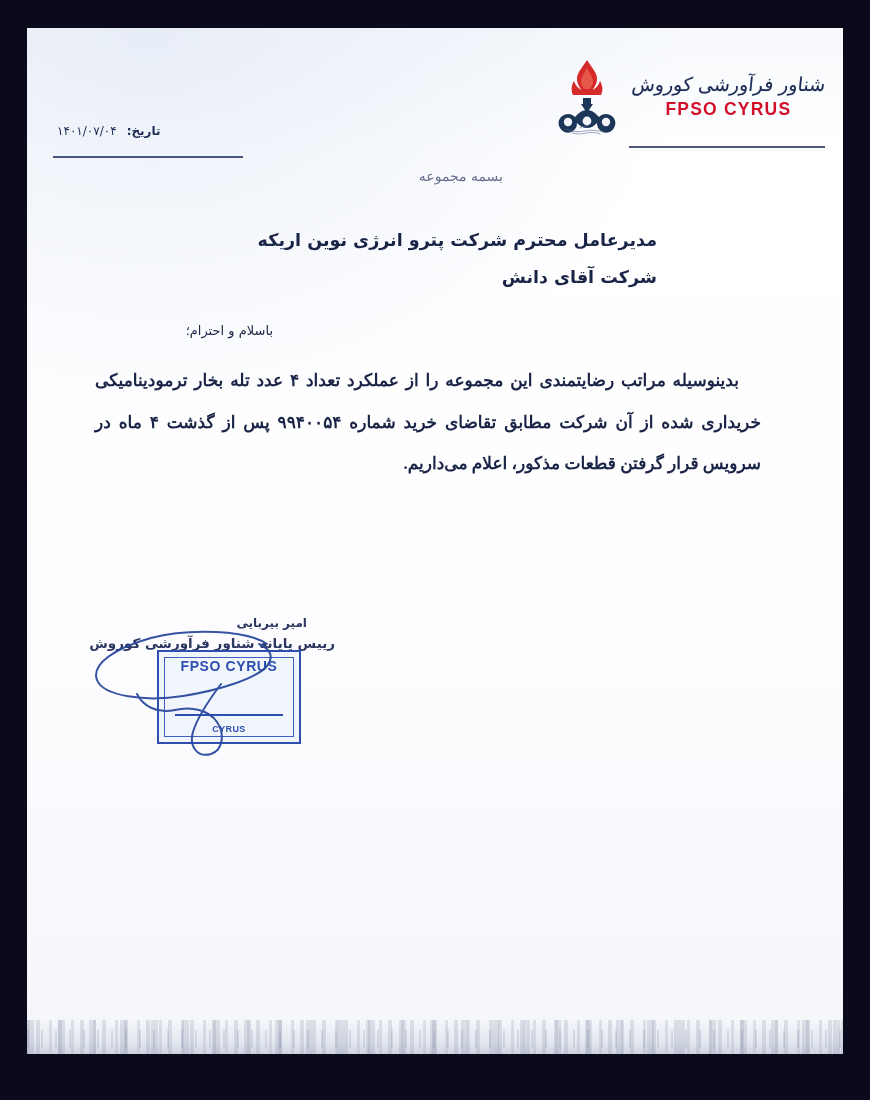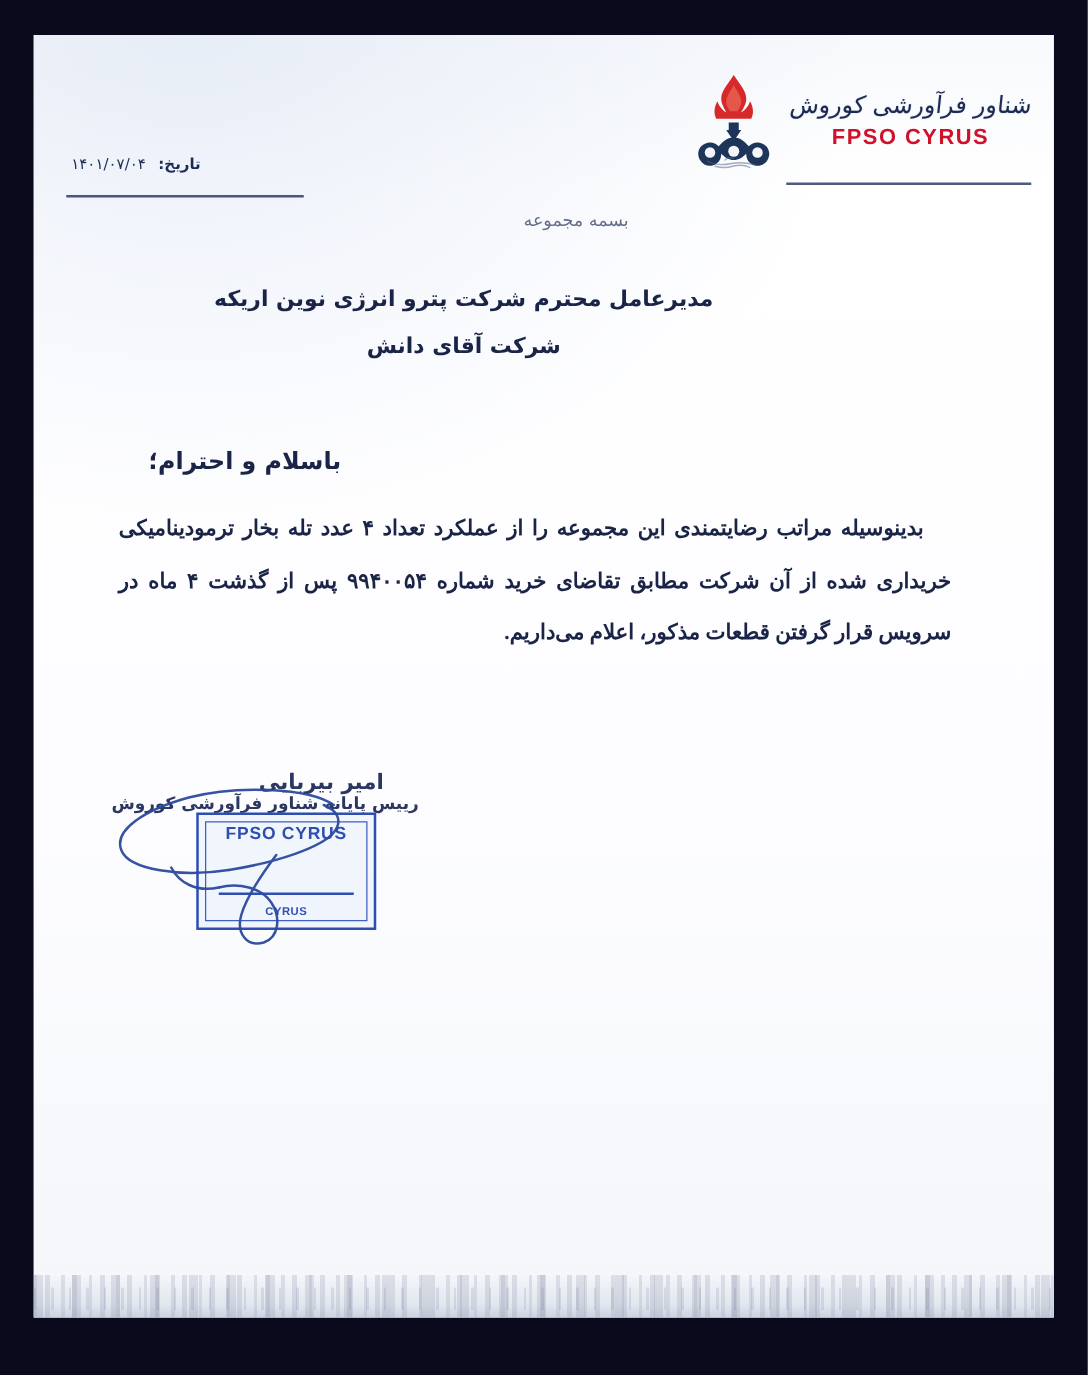--- a/index.html
+++ b/index.html
@@ -108,50 +108,50 @@
   .doc-body{
     position:absolute;right:0;left:0;top:195px;
     padding:0 58px 0 58px;
     direction:rtl;text-align:right;
     color:#1a2446;
   }
   .addressee{
     font-size:17.5px;font-weight:bold;line-height:2;
     padding-right:128px;
   }
-  .addressee div{margin-bottom:2px;text-align:center;}
+  .addressee div{margin-bottom:2px;}
   .subject{
     margin-top:36px;
     font-size:19px;font-weight:bold;
     padding-right:228px;
   }
   .greeting{
-    margin-top:63px;
-    font-size:19px;font-weight:bold;
+    margin-top:28px;
+    font-size:13px;font-weight:normal;
     padding-right:512px;
   }
   .para{
     margin-top:22px;
     font-size:17px;font-weight:bold;
     line-height:2.45;
     text-align:justify;
     text-align-last:right;
     padding-right:24px;padding-left:10px;font-family:Liberation Serif, serif;
   }
   .para p{margin:0;text-indent:22px;}
 
   
   .sign-block{
     position:absolute;left:58px;top:588px;
     width:250px;height:160px;
     direction:rtl;
   }
   .sign-name{
     position:absolute;right:28px;top:0;
-    font-size:17px;font-weight:bold;color:#2b3760;
+    font-size:12px;font-weight:bold;color:#2b3760;
     white-space:nowrap;
     font-family:"DejaVu Sans",sans-serif;
   }
   .sign-title{
     position:absolute;right:0;top:19px;
     font-size:13.5px;font-weight:bold;color:#2b3760;
     white-space:nowrap;
     font-family:"DejaVu Sans",sans-serif;
   }
   .stamp{

